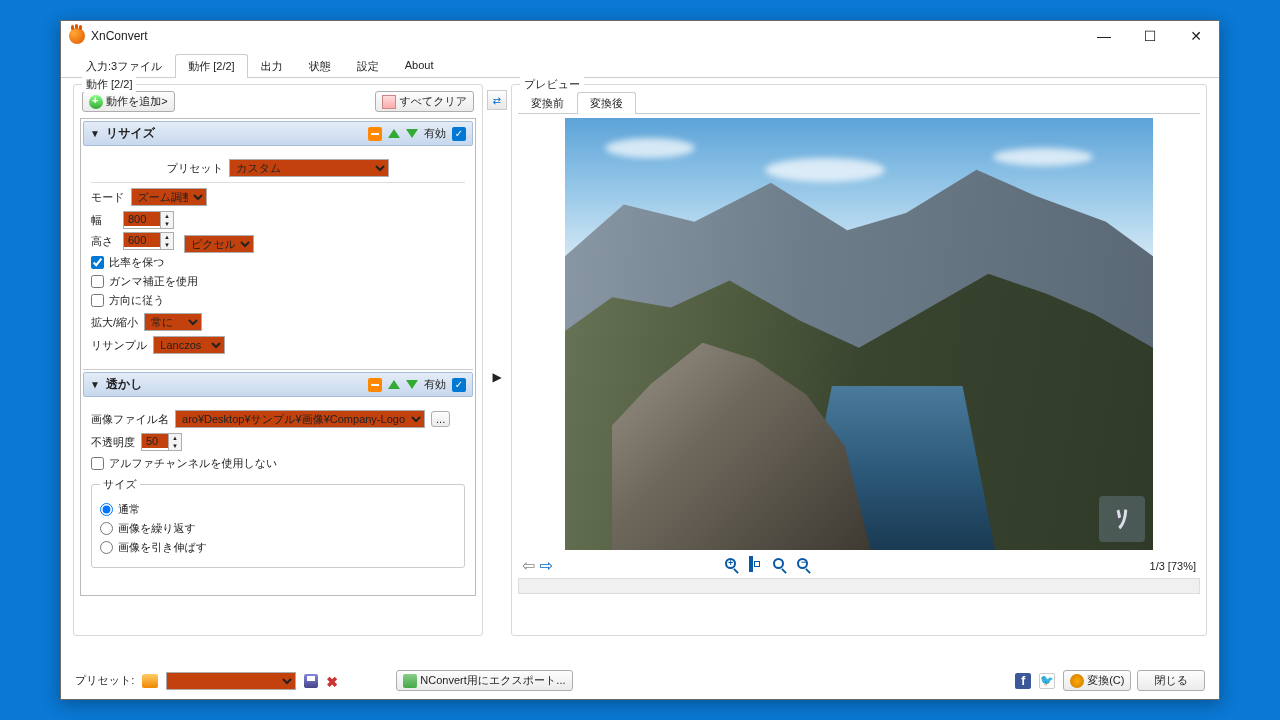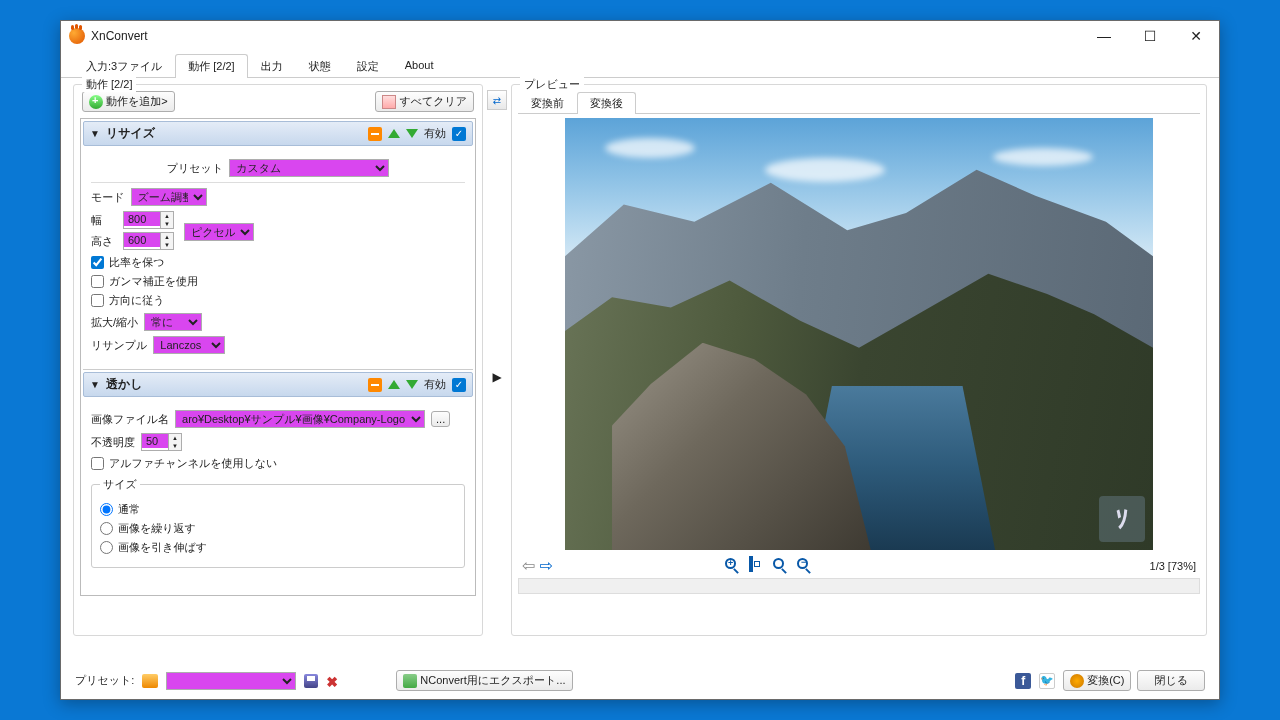--- a/index.html
+++ b/index.html
@@ -31,21 +31,21 @@
 .action-ctrls{display:flex;align-items:center;gap:6px}
 .mini-ico{width:14px;height:14px;display:inline-block}
 .ico-minus{background:#f80;border-radius:2px;position:relative}
 .ico-minus::after{content:"";position:absolute;left:3px;top:6px;width:8px;height:2px;background:#fff}
 .ico-up{width:0;height:0;border-left:6px solid transparent;border-right:6px solid transparent;border-bottom:9px solid #3a3}
 .ico-down{width:0;height:0;border-left:6px solid transparent;border-right:6px solid transparent;border-top:9px solid #3a3}
 .chk{width:14px;height:14px;background:#0078d4;border-radius:2px;display:inline-flex;align-items:center;justify-content:center;color:#fff;font-size:10px}
 .action-body{padding:6px 8px 10px 8px;border-bottom:1px solid #ccc}
 .formrow{display:flex;align-items:center;gap:6px;margin:5px 0}
 .lbl{min-width:50px}
-select,input[type=text]{border:1px solid #adadad;padding:1px 3px;font-size:11px;background:#d946ef}
+select,input[type=text]{border:1px solid #adadad;padding:1px 3px;font-size:11px;background:#c2410c}
 select{padding:1px 2px}
 .num-input{display:inline-flex;align-items:flex-start;border:1px solid #adadad}
 .num-input input{border:none;width:36px;text-align:left;padding:1px 4px}
 .num-input .spin{display:flex;flex-direction:column;border-left:1px solid #adadad}
 .num-input .spin span{width:12px;height:8px;font-size:6px;display:flex;align-items:center;justify-content:center;background:#f4f4f4;cursor:default}
 .cbrow{display:flex;align-items:center;gap:5px;margin:4px 0}
 input[type=checkbox],input[type=radio]{width:13px;height:13px;margin:0}
 input[type=checkbox]:checked{accent-color:#0078d4}
 fieldset{border:1px solid #ccc;border-radius:3px;padding:6px 8px 8px 8px;margin-top:6px}
 legend{padding:0 3px}
@@ -149,21 +149,21 @@
           </div>
           <div class="formrow">
             <span class="lbl" style="min-width:26px">幅</span>
             <span class="num-input">
                 <input type="text" value="800" style="">
                 <span class="spin">
                   <span>▲</span>
                   <span>▼</span>
                 </span>
               </span>
-            <select style="width:70px;margin-left:4px;position:relative;top:12px"><option>ピクセル</option></select>
+            <select style="width:70px;margin-left:4px;position:relative;top:24px"><option>ピクセル</option></select>
           </div>
           <div class="formrow" style="margin-top:-2px">
             <span class="lbl" style="min-width:26px">高さ</span>
             <span class="num-input">
                 <input type="text" value="600" style="">
                 <span class="spin">
                   <span>▲</span>
                   <span>▼</span>
                 </span>
               </span>

